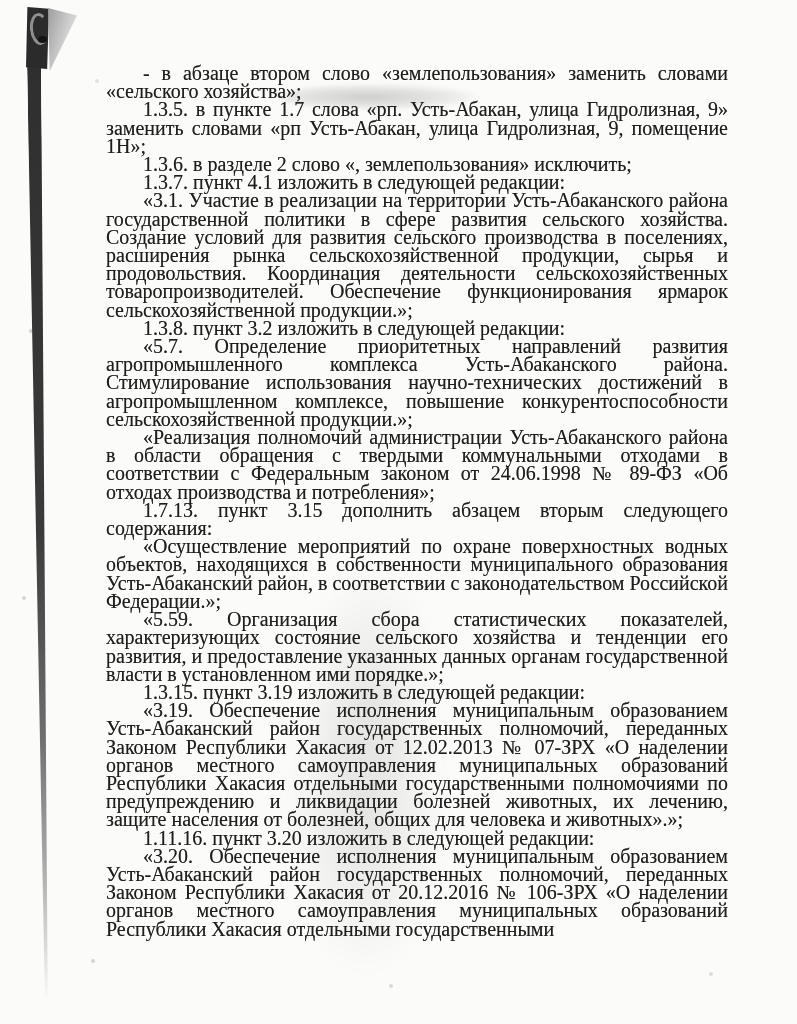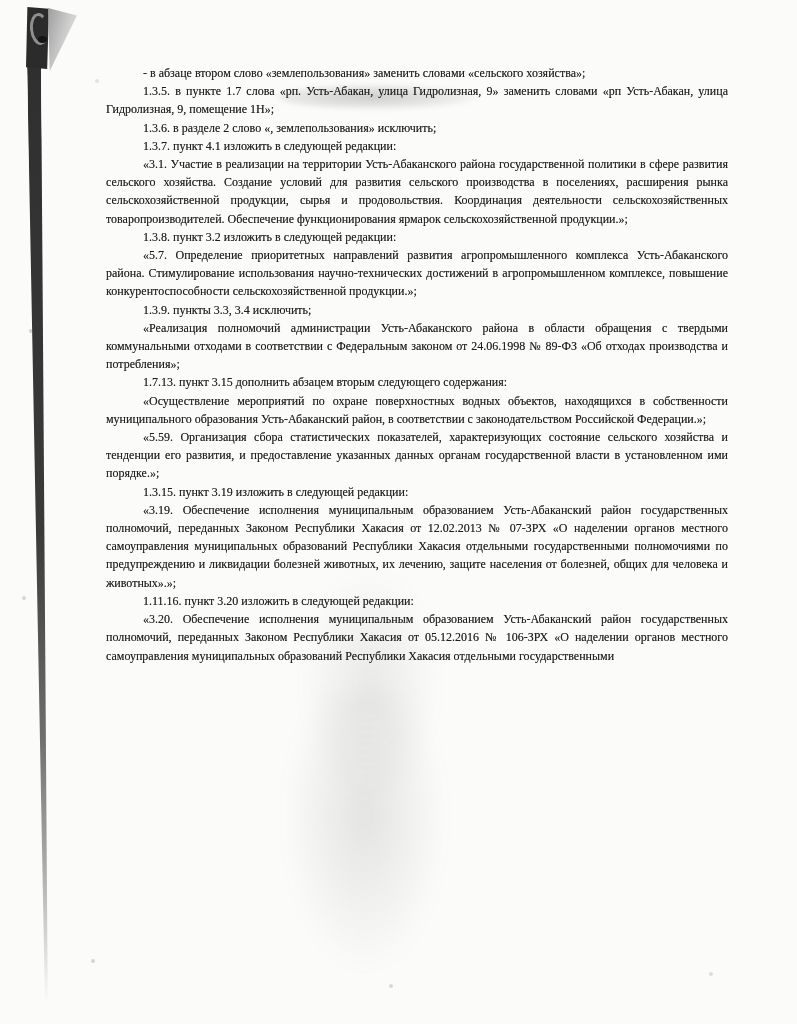--- a/index.html
+++ b/index.html
@@ -9,21 +9,21 @@
     position:relative;
     overflow:hidden;
   }
   .page { position:absolute; inset:0; }
 
   
   .doc {
     position:absolute;
     left:106px; top:64px; width:622px;
     font-family:"Liberation Serif","DejaVu Serif",serif;
-    font-size:12px;
+    font-size:20px;
     line-height:18.2px;
     color: var(--ink, #1e1e1e);
     text-align:justify;
     text-shadow: 0 0 0.4px rgba(30,30,30,0.55);
   }
   .doc p { margin:0; padding:0; text-indent:37px; }
 
   
   .strip {
     position:absolute; left:27px; top:62px; width:14px; height:940px;
@@ -107,24 +107,23 @@
   <div class="fold"></div>
 
   <div class="doc">
     <p>- в абзаце втором слово «землепользования» заменить словами «сельского хозяйства»;</p>
     <p>1.3.5. в пункте 1.7 слова «рп. Усть-Абакан, улица Гидролизная, 9» заменить словами «рп Усть-Абакан, улица Гидролизная, 9, помещение 1Н»;</p>
     <p>1.3.6. в разделе 2 слово «, землепользования» исключить;</p>
     <p>1.3.7. пункт 4.1 изложить в следующей редакции:</p>
     <p>«3.1. Участие в реализации на территории Усть-Абаканского района государственной политики в сфере развития сельского хозяйства. Создание условий для развития сельского производства в поселениях, расширения рынка сельскохозяйственной продукции, сырья и продовольствия. Координация деятельности сельскохозяйственных товаропроизводителей. Обеспечение функционирования ярмарок сельскохозяйственной продукции.»;</p>
     <p>1.3.8. пункт 3.2 изложить в следующей редакции:</p>
     <p>«5.7. Определение приоритетных направлений развития агропромышленного комплекса Усть-Абаканского района. Стимулирование использования научно-технических достижений в агропромышленном комплексе, повышение конкурентоспособности сельскохозяйственной продукции.»;</p>
-    <p>1.3.9. пункты 3.3, 3.4 исключить;</p>
     <p>«Реализация полномочий администрации Усть-Абаканского района в области обращения с твердыми коммунальными отходами в соответствии с Федеральным законом от 24.06.1998 № 89-ФЗ «Об отходах производства и потребления»;</p>
     <p>1.7.13. пункт 3.15 дополнить абзацем вторым следующего содержания:</p>
     <p>«Осуществление мероприятий по охране поверхностных водных объектов, находящихся в собственности муниципального образования Усть-Абаканский район, в соответствии с законодательством Российской Федерации.»;</p>
     <p>«5.59. Организация сбора статистических показателей, характеризующих состояние сельского хозяйства и тенденции его развития, и предоставление указанных данных органам государственной власти в установленном ими порядке.»;</p>
     <p>1.3.15. пункт 3.19 изложить в следующей редакции:</p>
     <p>«3.19. Обеспечение исполнения муниципальным образованием Усть-Абаканский район государственных полномочий, переданных Законом Республики Хакасия от 12.02.2013 № 07-ЗРХ «О наделении органов местного самоуправления муниципальных образований Республики Хакасия отдельными государственными полномочиями по предупреждению и ликвидации болезней животных, их лечению, защите населения от болезней, общих для человека и животных».»;</p>
     <p>1.11.16. пункт 3.20 изложить в следующей редакции:</p>
-    <p>«3.20. Обеспечение исполнения муниципальным образованием Усть-Абаканский район государственных полномочий, переданных Законом Республики Хакасия от 05.12.2016 № 106-ЗРХ «О наделении органов местного самоуправления муниципальных образований Республики Хакасия отдельными государственными</p>
+    <p>«3.20. Обеспечение исполнения муниципальным образованием Усть-Абаканский район государственных полномочий, переданных Законом Республики Хакасия от 20.12.2016 № 106-ЗРХ «О наделении органов местного самоуправления муниципальных образований Республики Хакасия отдельными государственными</p>
   </div>
 
 </div>
 
 </body></html>

